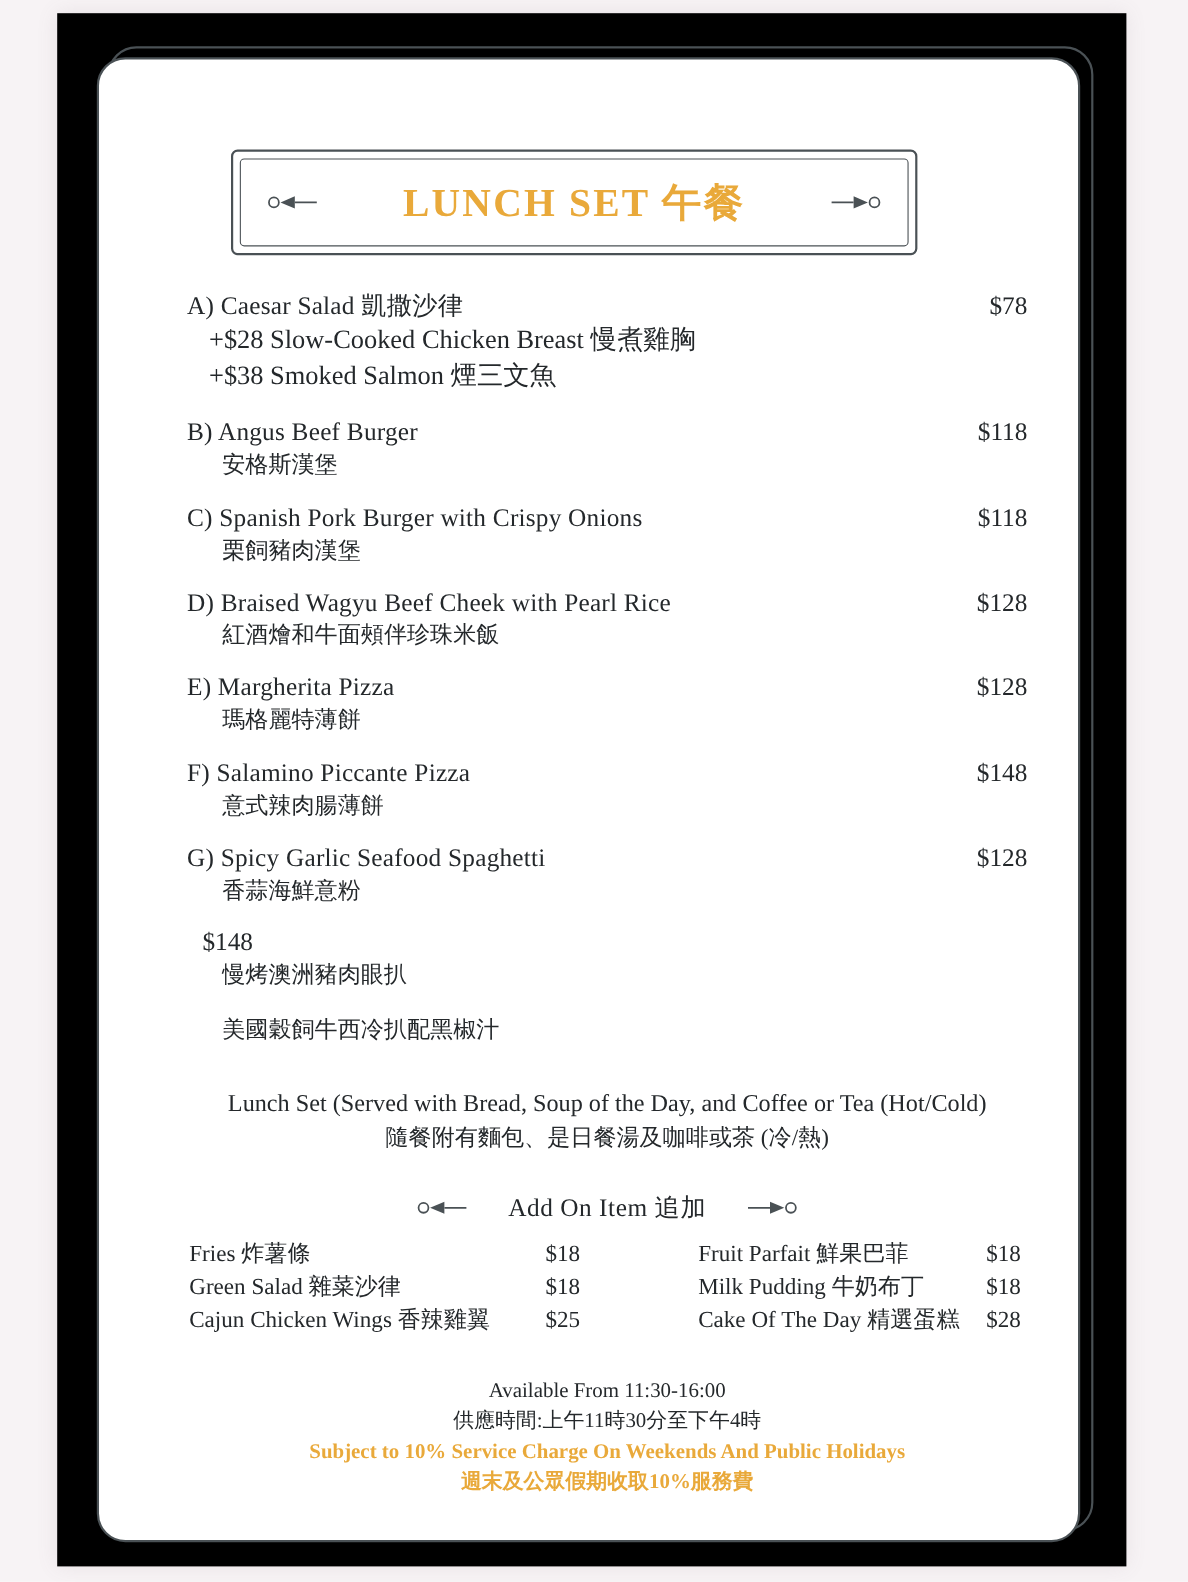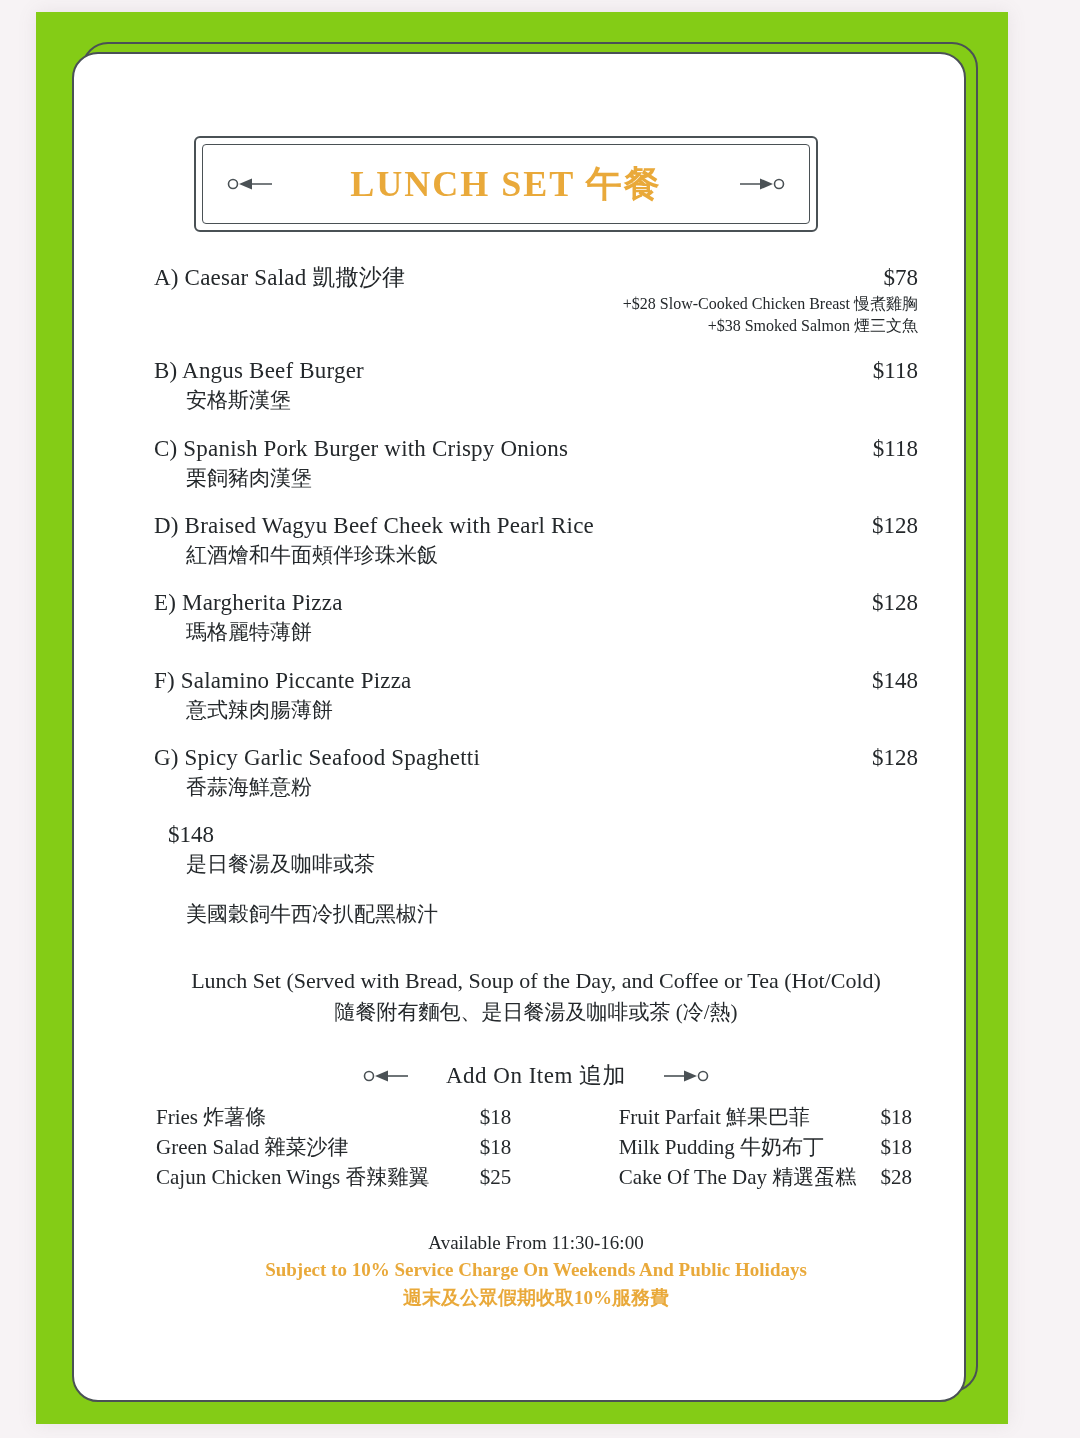--- a/index.html
+++ b/index.html
@@ -8,25 +8,25 @@
   }
   body {
     width: 1080px;
     height: 1438px;
     background: #f7f3f5;
     font-family: "Liberation Serif", serif;
     overflow: hidden;
   }
   .page {
     position: absolute;
-    left: 36px;
+    left: 52px;
     top: 12px;
     width: 972px;
     height: 1412px;
-    background: #84cc16;
+    background: #000000;
     box-shadow: 0 0 18px rgba(120,110,115,0.12);
   }
   .frame-outer {
     position: absolute;
     left: 46px;
     top: 30px;
     right: 30px;
     bottom: 32px;
     border: 2px solid #4a5155;
     border-radius: 26px;
@@ -103,25 +103,24 @@
     color: #24282b;
     letter-spacing: 0.2px;
   }
   .item-price {
     font-size: 23px;
     color: #24282b;
     white-space: nowrap;
     padding-left: 14px;
   }
   .item-sub {
-    font-size: 16px;
-    color: #24282b;
-    margin-left: 32px;
+    font-size: 24px;
+    color: #24282b;
+    margin-left: 20px;
     line-height: 1.38;
-    text-align: right;
   }
   .item-cn {
     font-size: 21px;
     color: #24282b;
     margin-left: 32px;
     line-height: 1.35;
     margin-top: 2px;
   }
   .note {
     margin-top: 36px;
@@ -263,21 +262,21 @@
           <span class="item-name">G) Spicy Garlic Seafood Spaghetti</span>
           <span class="item-price">$128</span>
         </div>
         <div class="item-cn">香蒜海鮮意粉</div>
       </div>
 
       <div class="menu-item">
         <div class="item-head">
           <span class="item-price">$148</span>
         </div>
-        <div class="item-cn">是日餐湯及咖啡或茶</div>
+        <div class="item-cn">慢烤澳洲豬肉眼扒</div>
       </div>
 
       <div class="menu-item">
         <div class="item-cn">美國穀飼牛西冷扒配黑椒汁</div>
       </div>
 
       <div class="note">
         <div>Lunch Set (Served with Bread, Soup of the Day, and Coffee or Tea (Hot/Cold)</div>
         <div class="cn2">隨餐附有麵包、是日餐湯及咖啡或茶 (冷/熱)</div>
       </div>
@@ -326,19 +325,20 @@
           </div>
           <div class="addon-row">
             <span>Cake Of The Day 精選蛋糕</span>
             <span class="addon-price">$28</span>
           </div>
         </div>
       </div>
 
       <div class="footer">
         <div class="footer-line">Available From 11:30-16:00</div>
+        <div class="footer-line">供應時間:上午11時30分至下午4時</div>
         <div class="footer-note">Subject to 10% Service Charge On Weekends And Public Holidays</div>
         <div class="footer-note">週末及公眾假期收取10%服務費</div>
       </div>
 
     </div>
   </div>
 </div>
 
 </body></html>

